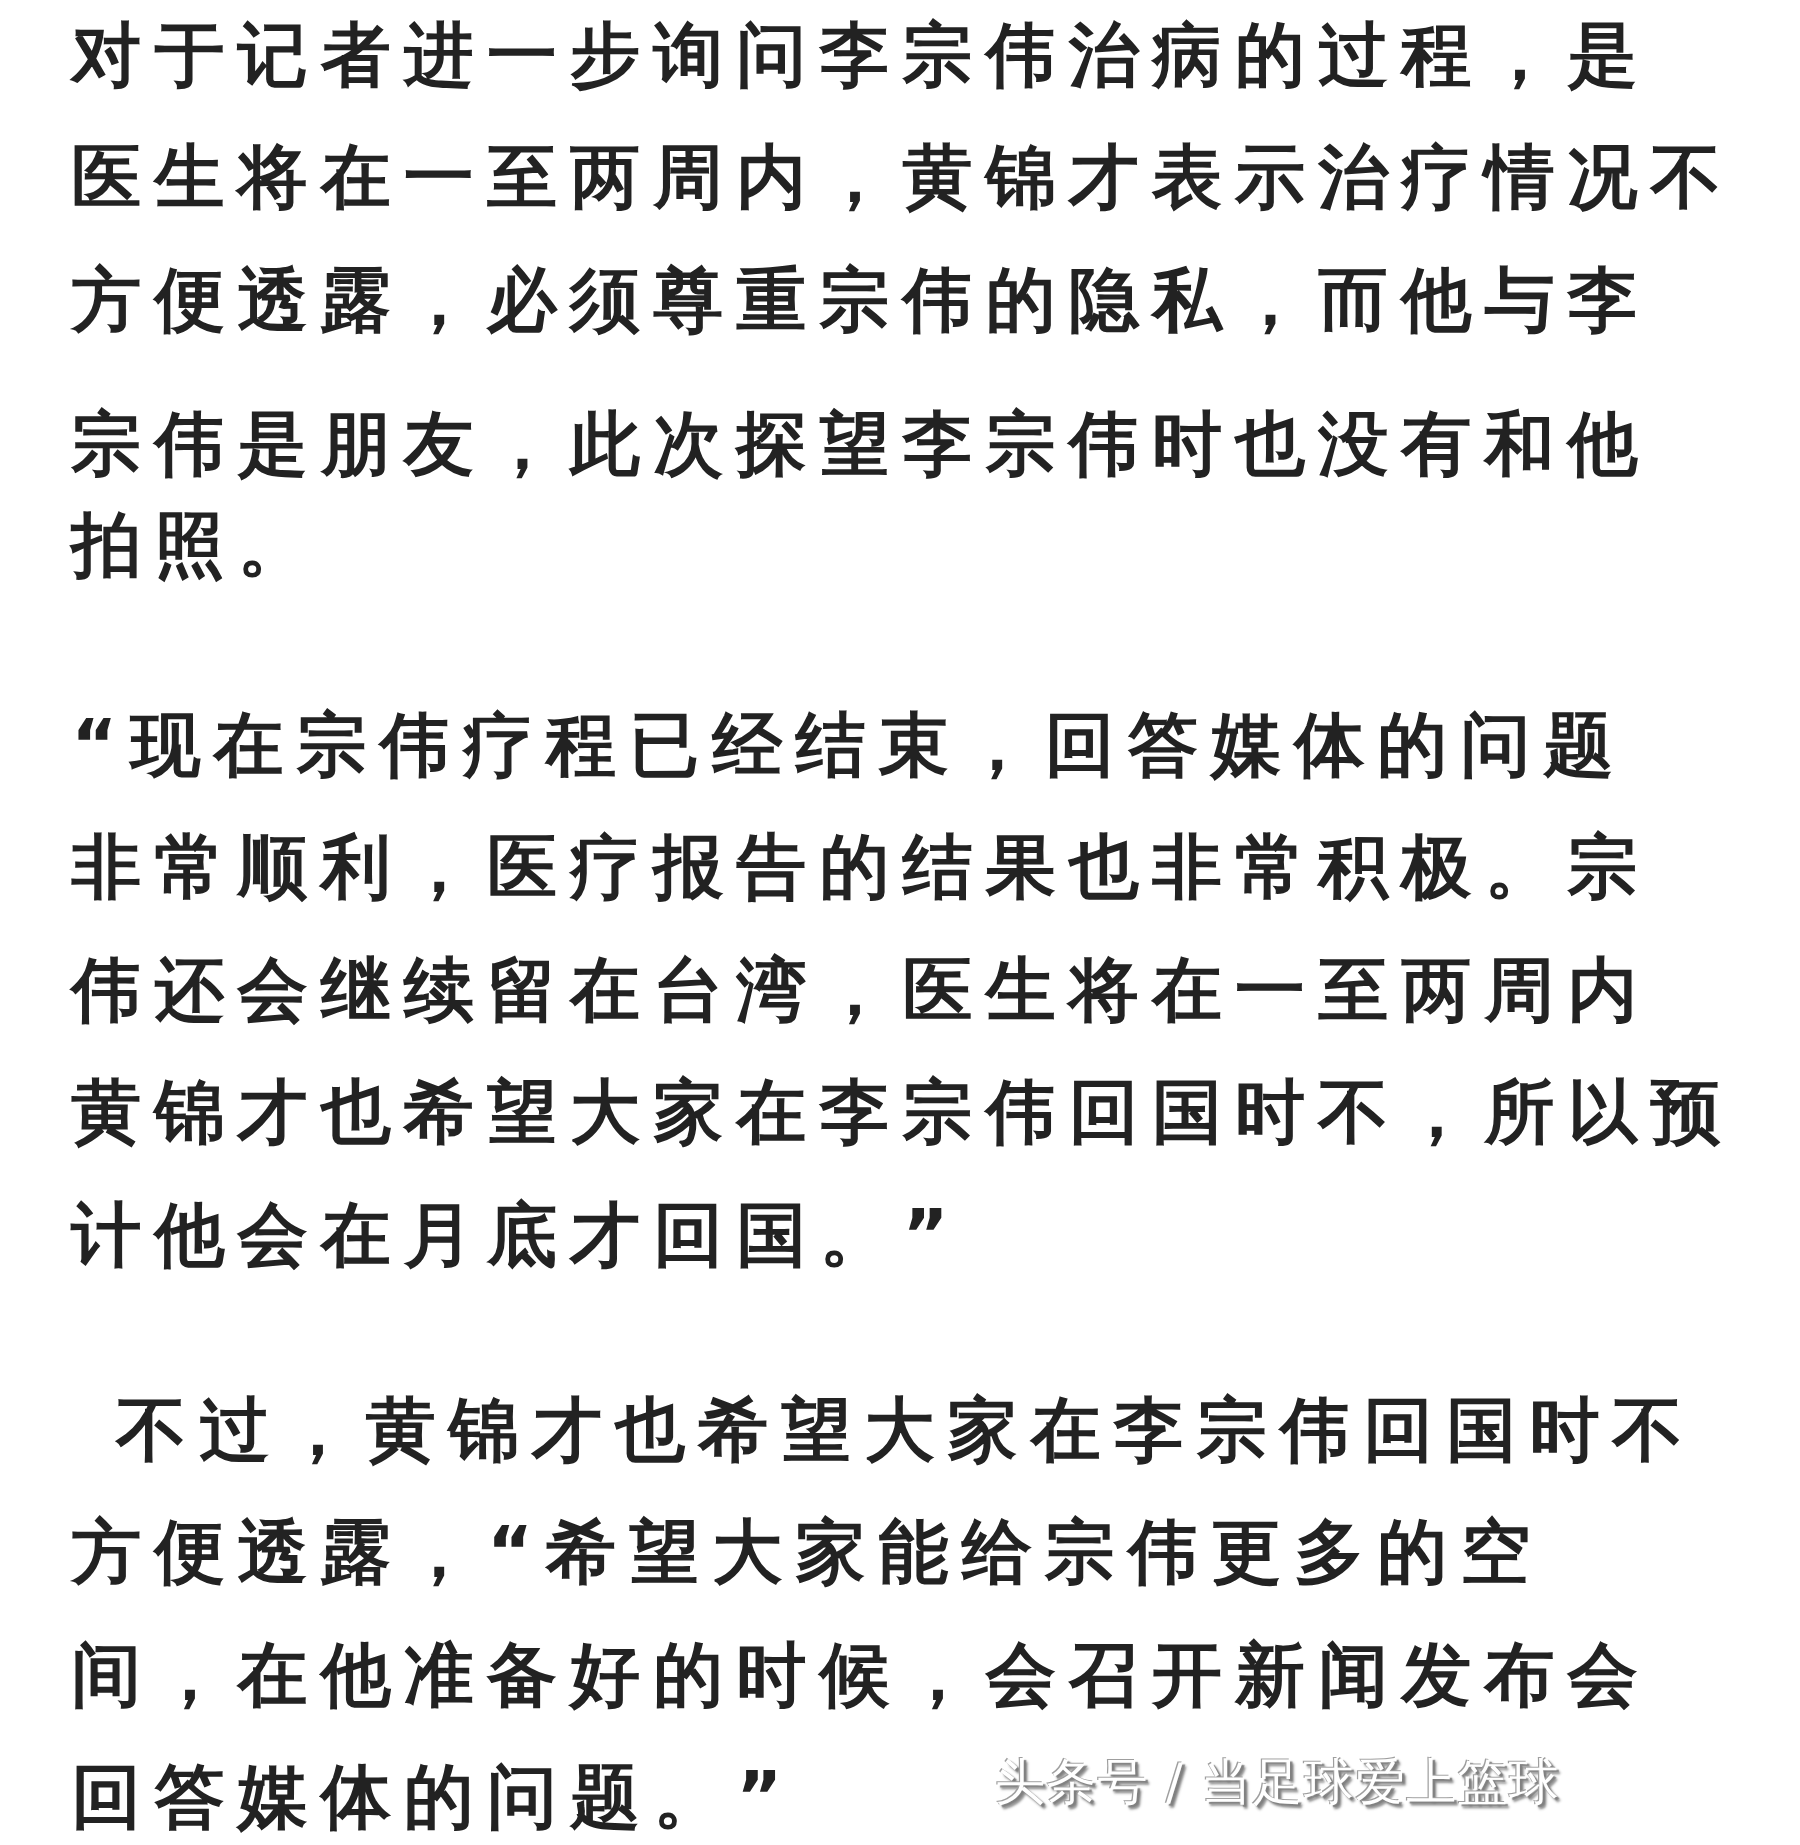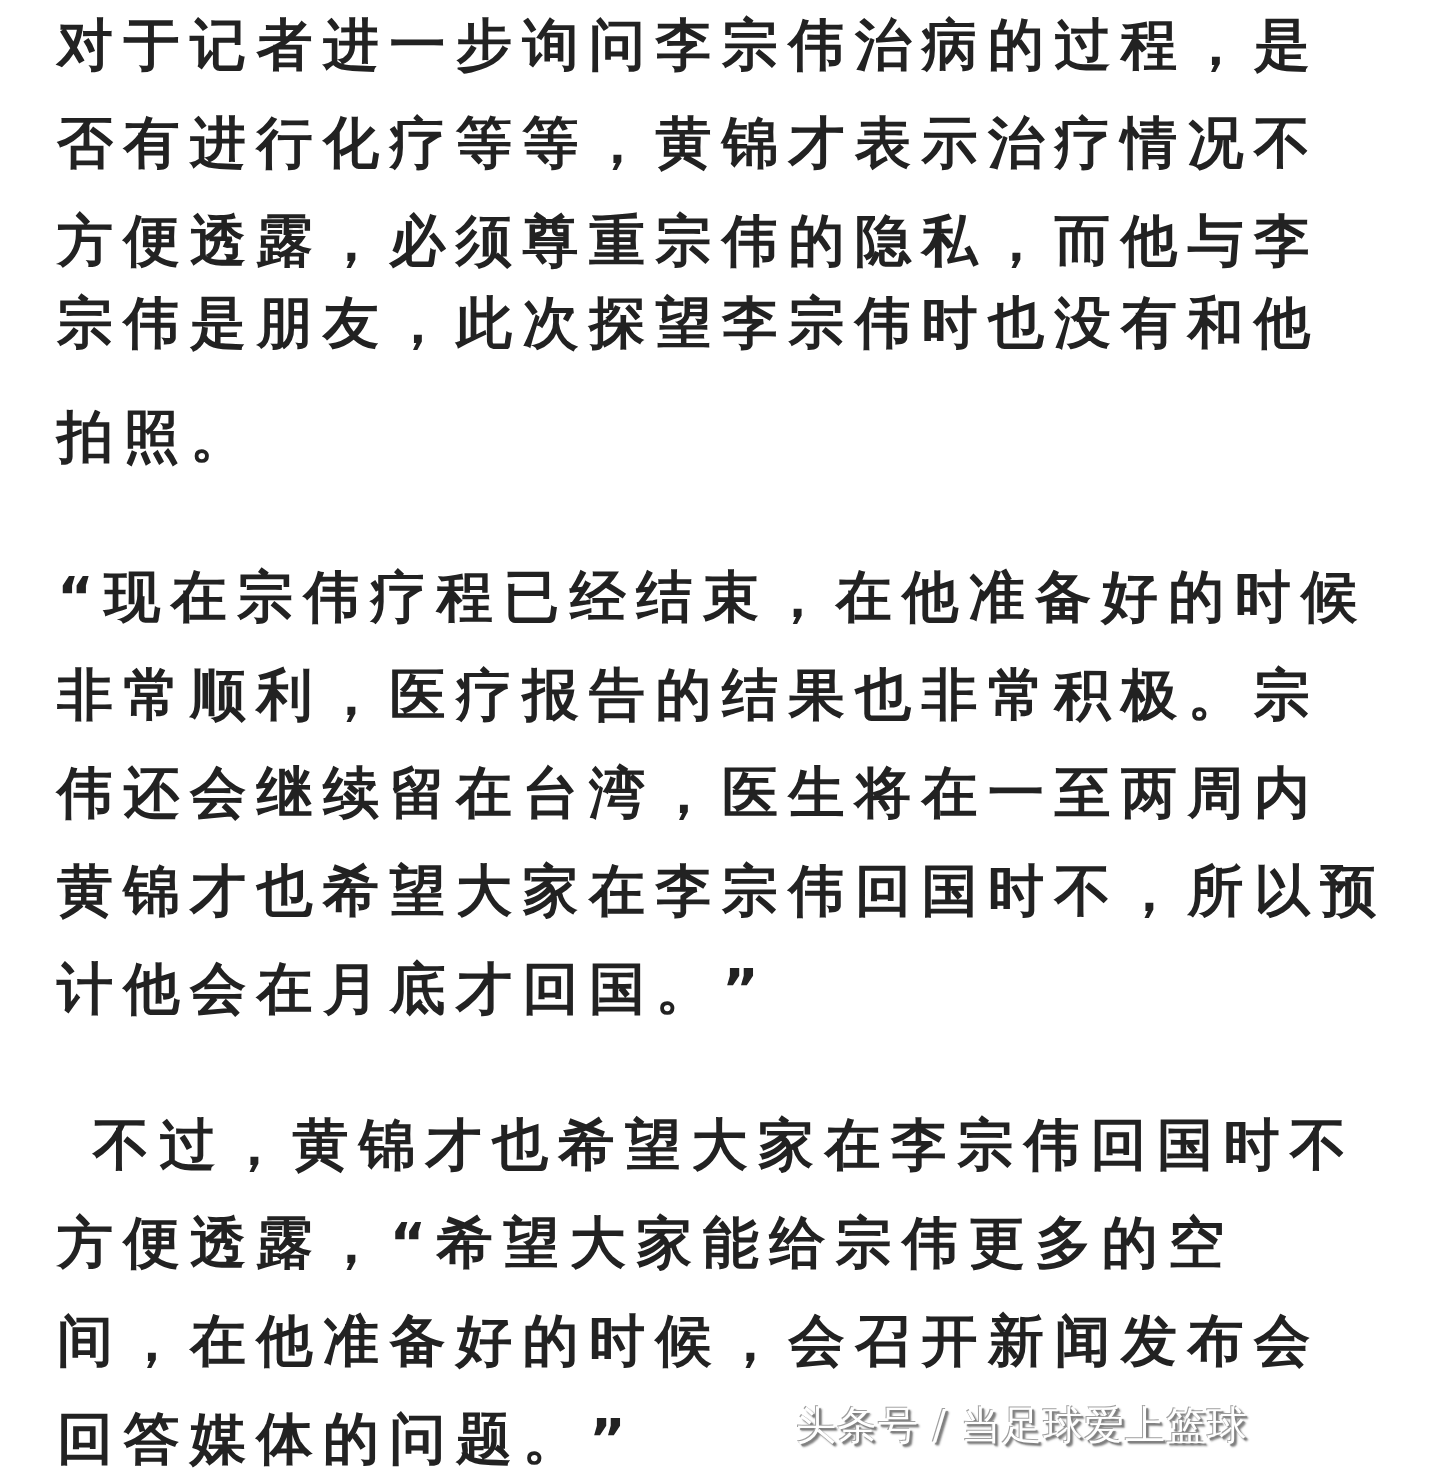--- a/index.html
+++ b/index.html
@@ -52,28 +52,28 @@
       opacity: 0.95;
     }
   </style>
 </head>
 <body>
 
 <div class="article">
 
   <div class="para">
     <div class="line" style="top:-4px;">对于记者进一步询问李宗伟治病的过程，是</div>
-    <div class="line" style="top:94px;">否有进行化疗等等，黄锦才表示治疗情况不</div>
+    <div class="line" style="top:94px;">医生将在一至两周内，黄锦才表示治疗情况不</div>
     <div class="line" style="top:192px;">方便透露，必须尊重宗伟的隐私，而他与李</div>
-    <div class="line" style="top:274px;">宗伟是朋友，此次探望李宗伟时也没有和他</div>
+    <div class="line" style="top:307px;">宗伟是朋友，此次探望李宗伟时也没有和他</div>
     <div class="line" style="top:388px;">拍照。</div>
   </div>
 
   <div class="para">
-    <div class="line" style="top:548px;"> “现在宗伟疗程已经结束，在他准备好的时候</div>
+    <div class="line" style="top:548px;"> “现在宗伟疗程已经结束，回答媒体的问题</div>
     <div class="line" style="top:646px;">非常顺利，医疗报告的结果也非常积极。宗</div>
     <div class="line" style="top:744px;">伟还会继续留在台湾，医生将在一至两周内</div>
     <div class="line" style="top:842px;">黄锦才也希望大家在李宗伟回国时不，所以预</div>
     <div class="line" style="top:940px;">计他会在月底才回国。”</div>
   </div>
 
   <div class="para">
     <div class="line" style="top:1096px;margin-left:36px;">不过，黄锦才也希望大家在李宗伟回国时不</div>
     <div class="line" style="top:1194px;">方便透露，“希望大家能给宗伟更多的空</div>
     <div class="line" style="top:1292px;text-align:right;">间，在他准备好的时候，会召开新闻发布会</div>

